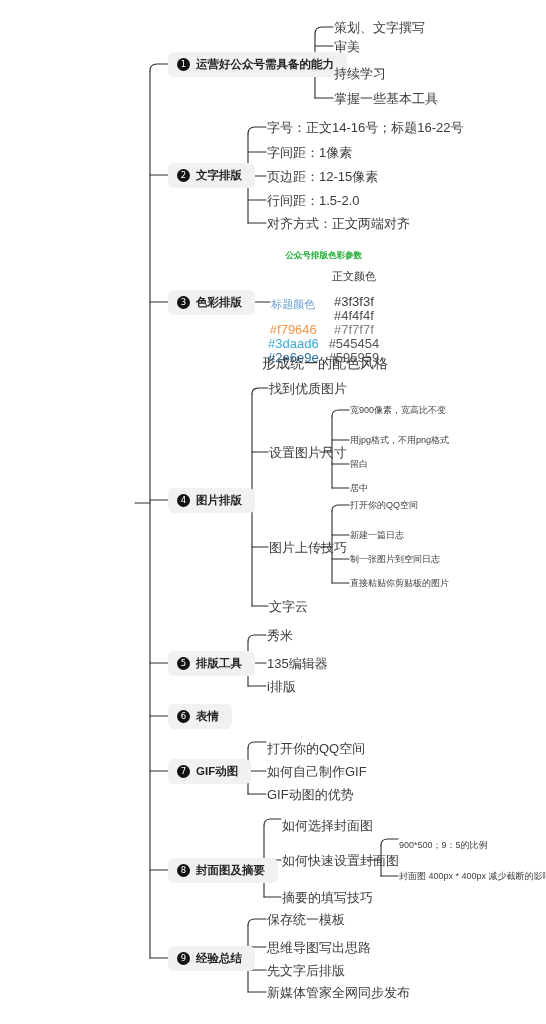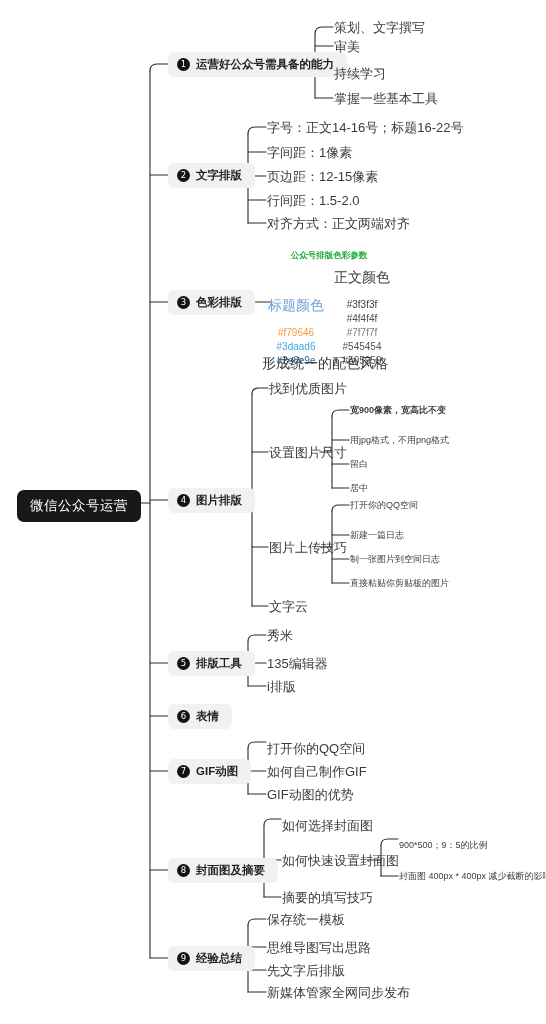--- a/index.html
+++ b/index.html
@@ -98,29 +98,29 @@
     display: flex;
     gap: 10px;
     align-items: flex-start;
   }
   .ct-col {
     display: flex;
     flex-direction: column;
     align-items: center;
   }
   .ct-head {
-    font-size: 14px;
+    font-size: 11px;
     margin-bottom: 11px;
     font-weight: 400;
   }
   .ct-head.title-col  { color: #6b9fd4; }
   .ct-head.body-col   { color: #3c3d3f; }
   .ct-head.note-col   { color: #f2b8b8; }
   .ct-val {
-    font-size: 10px;
+    font-size: 13px;
     line-height: 14px;
     font-family: "Liberation Sans", sans-serif;
   }
   .ct-col.pad2 { padding-top: 28px; }
   .caption {
     position: absolute;
     font-size: 14px;
     color: #3a3b3d;
     white-space: nowrap;
   }
@@ -210,23 +210,20 @@
 
       <path d="M233 958 H248"></path>
       <path d="M248 925 V992"></path>
       <path d="M248 925 Q248 919 255 919 H266"></path>
       <path d="M248 947 H266"></path>
       <path d="M248 970 H266"></path>
       <path d="M248 992 Q248 992 255 992 H266"></path>
     </g>
   </svg>
 
-  <div class="root-node" style="left:17px; top:490px;">
-    <span>微信公众号运营</span>
-  </div>
 
   <div class="branch-node" style="left:168px; top:52px;">
     <span class="branch-badge">1</span>
     <span class="branch-label">运营好公众号需具备的能力</span>
   </div>
 
   <div class="branch-node" style="left:168px; top:163px;">
     <span class="branch-badge">2</span>
     <span class="branch-label">文字排版</span>
   </div>
@@ -296,21 +293,21 @@
       </div>
     </div>
   </div>
   <div class="caption" style="left:262px; top:355px;">形成统一的配色风格</div>
 
   <div class="leaf" style="left:269px; top:388px;">找到优质图片</div>
   <div class="leaf" style="left:269px; top:452px;">设置图片尺寸</div>
   <div class="leaf" style="left:269px; top:547px;">图片上传技巧</div>
   <div class="leaf" style="left:269px; top:606px;">文字云</div>
 
-  <div class="leaf sub" style="left:350px; top:410px;font-weight:bold;">宽900像素，宽高比不变</div>
+  <div class="leaf sub" style="left:350px; top:410px;">宽900像素，宽高比不变</div>
   <div class="leaf sub" style="left:350px; top:440px;">用jpg格式，不用png格式</div>
   <div class="leaf sub" style="left:350px; top:464px;">留白</div>
   <div class="leaf sub" style="left:350px; top:488px;">居中</div>
 
   <div class="leaf sub" style="left:350px; top:505px;">打开你的QQ空间</div>
   <div class="leaf sub" style="left:350px; top:535px;">新建一篇日志</div>
   <div class="leaf sub" style="left:350px; top:559px;">制一张图片到空间日志</div>
   <div class="leaf sub" style="left:350px; top:583px;">直接粘贴你剪贴板的图片</div>
 
   <div class="leaf" style="left:267px; top:635px;">秀米</div>

